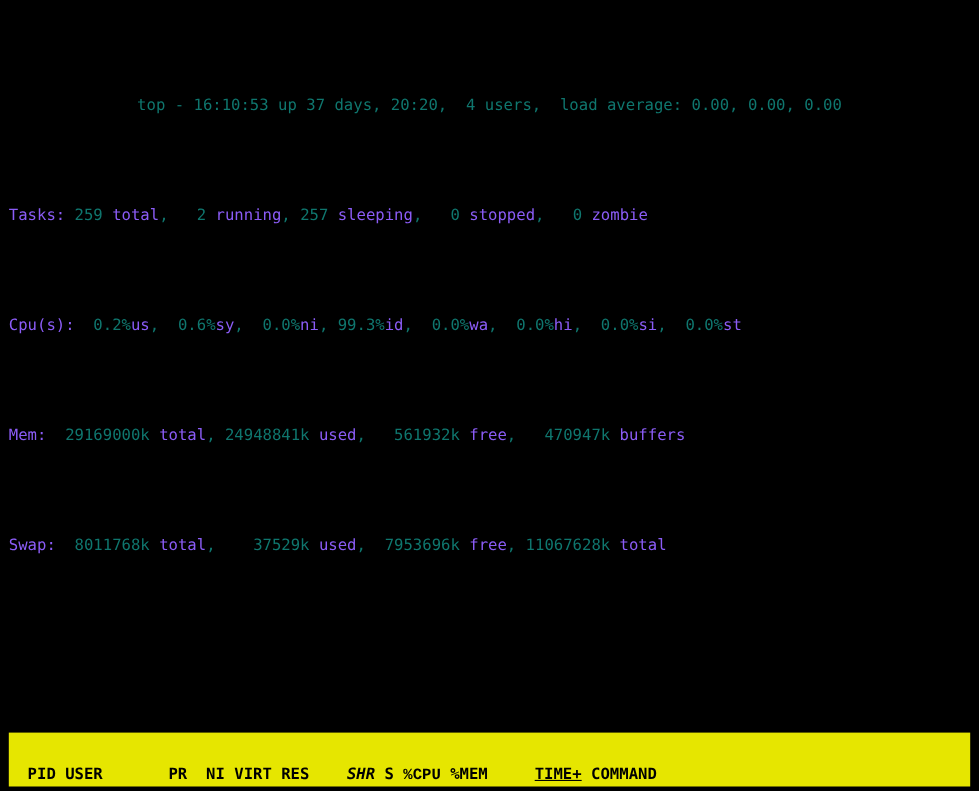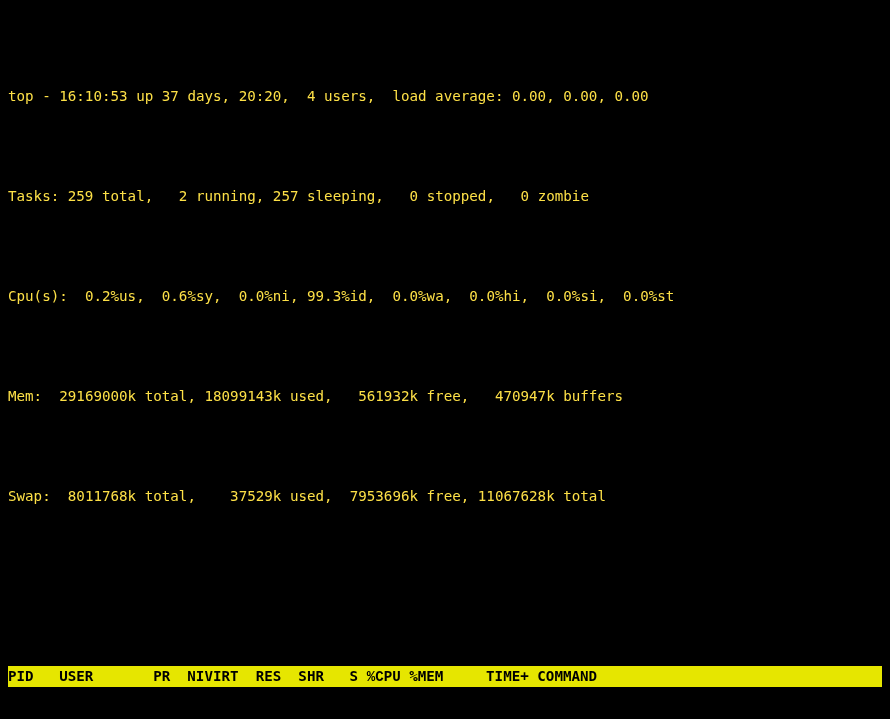--- a/index.html
+++ b/index.html
@@ -1,51 +1,51 @@
 <!DOCTYPE html>
 <html><head>
 <meta charset="utf-8">
 <style>
   html,body{margin:0;padding:0;background:#000;color:#bfbfbf;font-family:"DejaVu Sans Mono","Menlo","Consolas",monospace;font-size:14.2px;line-height:20px;width:890px;}
   .screen{padding:6px 8px 8px 8px;position:relative;white-space:pre;}
-  .cyan{color:#fde047;}
-  .grey{color:#fde047;}
+  .cyan{color:#8b5cf6;}
+  .grey{color:#0f766e;text-align:center;}
   .hdr{background:#e6e600;color:#000;display:block;font-weight:bold;}
   .row{display:block;}
   .procline span{display:inline-block;}
   
-  .c-pid{width:5ch;}
+  .c-pid{width:5ch;text-align:right;}
   .c-user{width:9ch;padding-left:1ch;}
   .c-pr{width:4ch;text-align:right;}
   .c-ni{width:4ch;text-align:right;}
-  .c-virt{width:6ch;text-align:left;}
+  .c-virt{width:6ch;text-align:center;}
   .c-res{width:5ch;}
-  .c-shr{width:5ch;}
+  .c-shr{width:5ch;text-align:right;font-style:italic;}
   .c-s{width:2ch;text-align:right;}
   .c-cpu{width:5ch;text-align:right;font-family:Liberation Mono, monospace;}
   .c-mem{width:5ch;text-align:right;}
-  .c-time{width:10ch;text-align:right;}
-  .c-cmd{padding-left:1ch;}
+  .c-time{width:10ch;text-align:right;text-decoration:underline;}
+  .c-cmd{padding-left:1ch;margin-top:28px;}
 </style>
 </head>
 <body>
 
 <div class="screen">
 
   
   <div class="row grey"><span>top - </span><span>16:10:53</span><span> up </span><span>37 days, 20:20</span><span>,  </span><span>4 users</span><span>,  </span><span>load average: </span><span>0.00, 0.00, 0.00</span></div>
 
   
   <div class="row"><span class="cyan">Tasks:</span><span class="grey"> 259 </span><span class="cyan">total</span><span class="grey">,   </span><span class="grey">2 </span><span class="cyan">running</span><span class="grey">, </span><span class="grey">257 </span><span class="cyan">sleeping</span><span class="grey">,   </span><span class="grey">0 </span><span class="cyan">stopped</span><span class="grey">,   </span><span class="grey">0 </span><span class="cyan">zombie</span></div>
 
   
   <div class="row"><span class="cyan">Cpu(s):</span><span class="grey">  0.2%</span><span class="cyan">us</span><span class="grey">,  0.6%</span><span class="cyan">sy</span><span class="grey">,  0.0%</span><span class="cyan">ni</span><span class="grey">, 99.3%</span><span class="cyan">id</span><span class="grey">,  0.0%</span><span class="cyan">wa</span><span class="grey">,  0.0%</span><span class="cyan">hi</span><span class="grey">,  0.0%</span><span class="cyan">si</span><span class="grey">,  0.0%</span><span class="cyan">st</span></div>
 
   
-  <div class="row"><span class="cyan">Mem: </span><span class="grey"> 29169000k </span><span class="cyan">total</span><span class="grey">, 18099143k </span><span class="cyan">used</span><span class="grey">,   561932k </span><span class="cyan">free</span><span class="grey">,   470947k </span><span class="cyan">buffers</span></div>
+  <div class="row"><span class="cyan">Mem: </span><span class="grey"> 29169000k </span><span class="cyan">total</span><span class="grey">, 24948841k </span><span class="cyan">used</span><span class="grey">,   561932k </span><span class="cyan">free</span><span class="grey">,   470947k </span><span class="cyan">buffers</span></div>
 
   
   <div class="row"><span class="cyan">Swap:</span><span class="grey">  8011768k </span><span class="cyan">total</span><span class="grey">,    37529k </span><span class="cyan">used</span><span class="grey">,  7953696k </span><span class="cyan">free</span><span class="grey">, 11067628k </span><span class="cyan">total</span></div>
 
   <div class="row">&nbsp;</div>
 
   
   <div class="row hdr procline"><span class="c-pid">PID</span><span class="c-user">USER</span><span class="c-pr">PR</span><span class="c-ni">NI</span><span class="c-virt">VIRT</span><span class="c-res">RES</span><span class="c-shr">SHR</span><span class="c-s">S</span><span class="c-cpu">%CPU</span><span class="c-mem">%MEM</span><span class="c-time">TIME+</span><span class="c-cmd">COMMAND</span></div>
 
   

